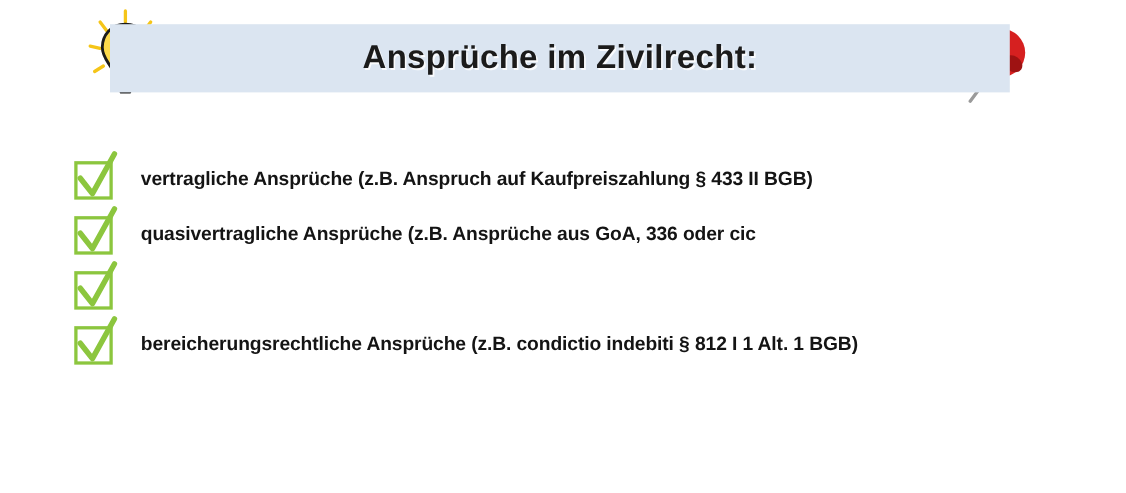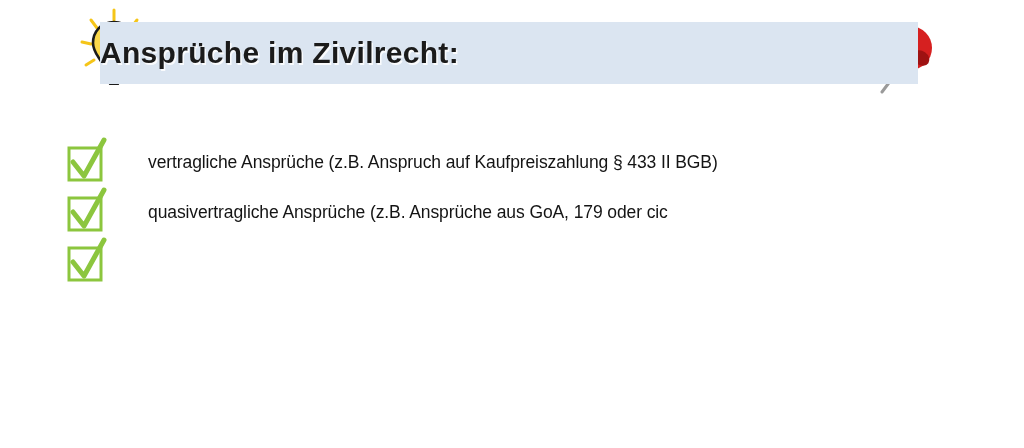--- a/index.html
+++ b/index.html
@@ -18,21 +18,21 @@
   
   .header {
     position: absolute;
     left: 100px;
     top: 22px;
     width: 818px;
     height: 62px;
     background: #dbe5f1;
     display: flex;
     align-items: center;
-    justify-content: flex-start;
+    justify-content: center;
   }
   .header-title {
     font-size: 30px;
     font-weight: bold;
     color: #1b1b1b;
     letter-spacing: 0.3px;
     text-shadow: 1.5px 1.5px 0 rgba(255,255,255,0.85);
     white-space: nowrap;
   }
 
@@ -75,25 +75,24 @@
     margin-right: 26px;
     margin-left: 6px;
   }
   .check-box svg {
     position: absolute;
     left: -5px;
     top: -9px;
   }
   .item-text {
     font-size: 17.5px;
-    font-weight: normal;
+    font-weight: bold;
     color: #141414;
     white-space: nowrap;
     letter-spacing: -0.1px;
-    margin-left: 20px;
   }
 </style>
 </head>
 <body>
 
 <div class="bulb">
   <svg width="72" height="86" viewBox="0 0 72 86">
     <g stroke="#f5c518" stroke-width="3" stroke-linecap="round">
       <line x1="36" y1="2" x2="36" y2="12"></line>
       <line x1="13" y1="12" x2="19" y2="20"></line>
@@ -137,27 +136,36 @@
     <span class="item-text">vertragliche Ansprüche (z.B. Anspruch auf Kaufpreiszahlung § 433 II BGB)</span>
   </div>
 
   <div class="item">
     <span class="check-box">
       <svg width="46" height="50" viewBox="0 0 46 50">
         <rect x="6" y="12" width="32" height="32" fill="none" stroke="#8cc63e" stroke-width="3"></rect>
         <path d="M10 26 L21 40 L41 4" fill="none" stroke="#8cc63e" stroke-width="5" stroke-linecap="round" stroke-linejoin="round"></path>
       </svg>
     </span>
-    <span class="item-text">quasivertragliche Ansprüche (z.B. Ansprüche aus GoA, 179 oder cic</span>
+    <span class="item-text">quasivertragliche Ansprüche (z.B. Ansprüche aus GoA, 336 oder cic</span>
   </div>
 
 
   <div class="item">
     <span class="check-box">
       <svg width="46" height="50" viewBox="0 0 46 50">
         <rect x="6" y="12" width="32" height="32" fill="none" stroke="#8cc63e" stroke-width="3"></rect>
         <path d="M10 26 L21 40 L41 4" fill="none" stroke="#8cc63e" stroke-width="5" stroke-linecap="round" stroke-linejoin="round"></path>
       </svg>
     </span>
   </div>
 
+  <div class="item">
+    <span class="check-box">
+      <svg width="46" height="50" viewBox="0 0 46 50">
+        <rect x="6" y="12" width="32" height="32" fill="none" stroke="#8cc63e" stroke-width="3"></rect>
+        <path d="M10 26 L21 40 L41 4" fill="none" stroke="#8cc63e" stroke-width="5" stroke-linecap="round" stroke-linejoin="round"></path>
+      </svg>
+    </span>
+    <span class="item-text">bereicherungsrechtliche Ansprüche (z.B. condictio indebiti § 812 I 1 Alt. 1 BGB)</span>
+  </div>
 
 </div>
 
 </body></html>

